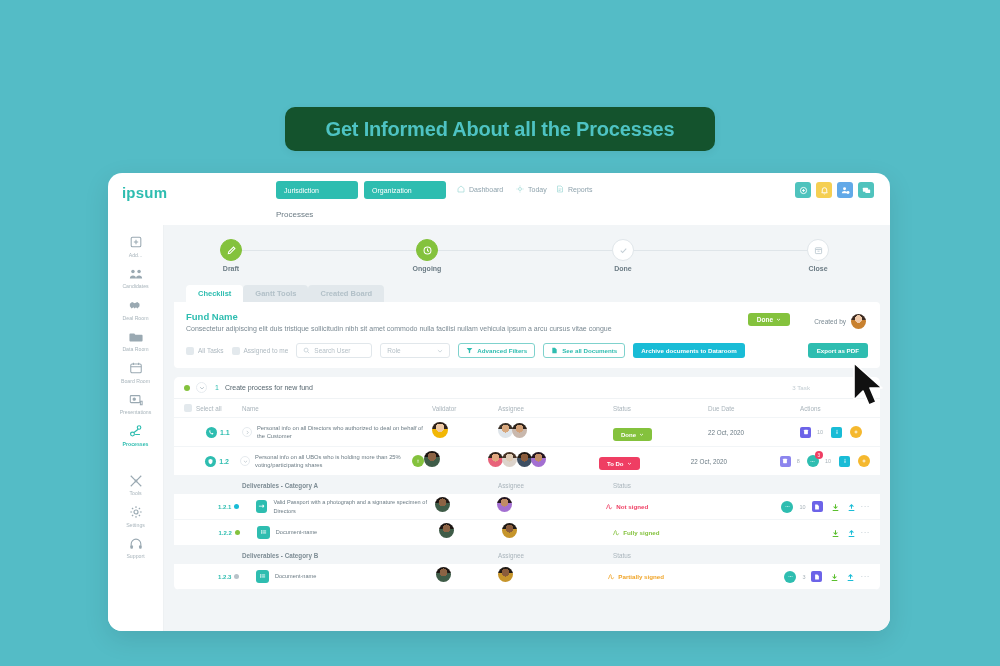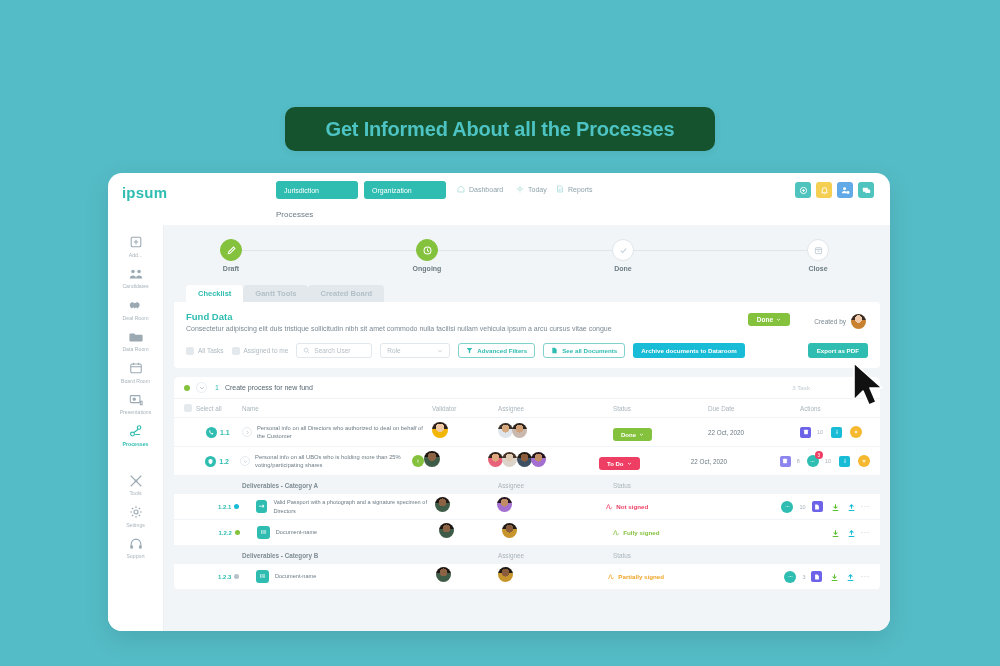--- a/index.html
+++ b/index.html
@@ -420,21 +420,21 @@
           </div>
         <div class="tab">
             <span>Gantt Tools</span>
           </div>
         <div class="tab">
             <span>Created Board</span>
           </div>
       </div>
 
       <div class="panel">
-        <div class="fund-title">Fund Data</div>
+        <div class="fund-title">Fund Name</div>
         <div class="fund-desc">Consectetur adipiscing elit duis tristique sollicitudin nibh sit amet commodo nulla facilisi nullam vehicula ipsum a arcu cursus vitae congue</div>
 
         <div class="done-pill">
           <span>Done</span>
           <svg width="5" height="5" viewBox="0 0 10 10" fill="none" stroke="#fff" stroke-width="1.6">
               <path d="M2 3.8L5 6.6l3-2.8"></path>
             </svg>
         </div>
 
         <div class="created-by">

